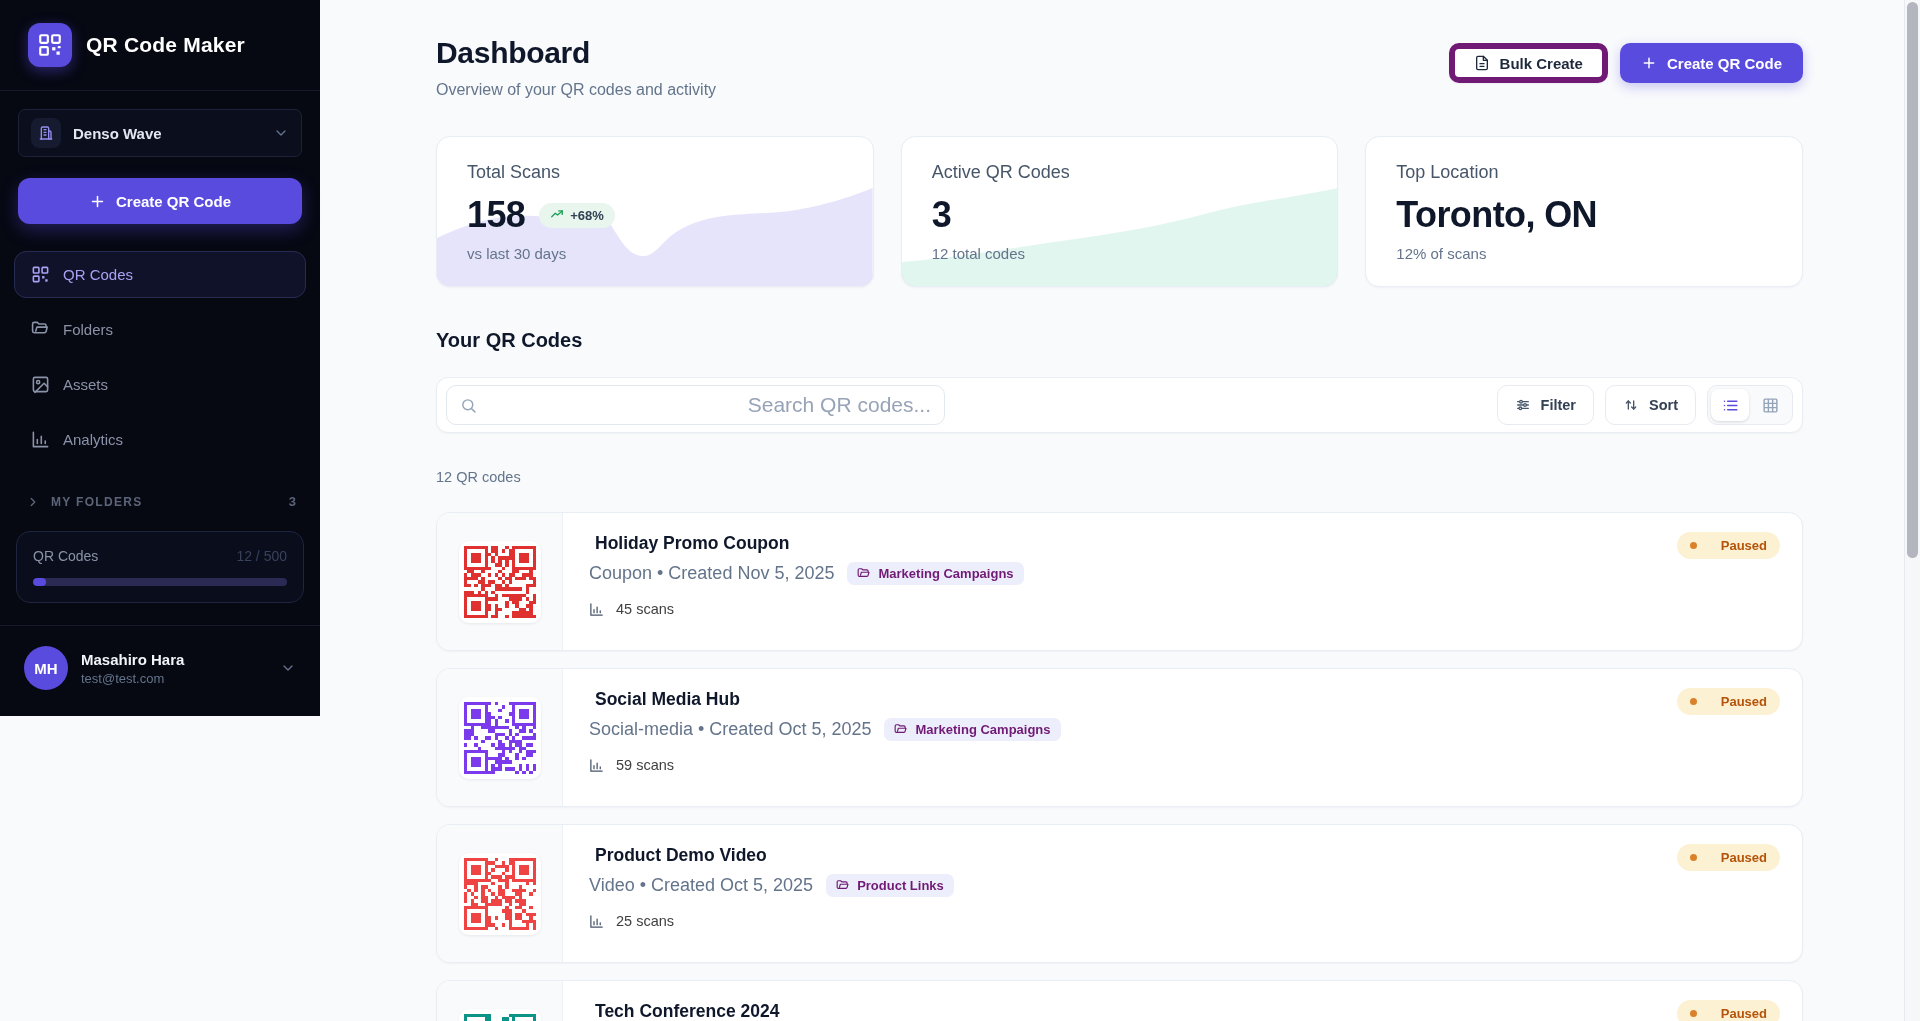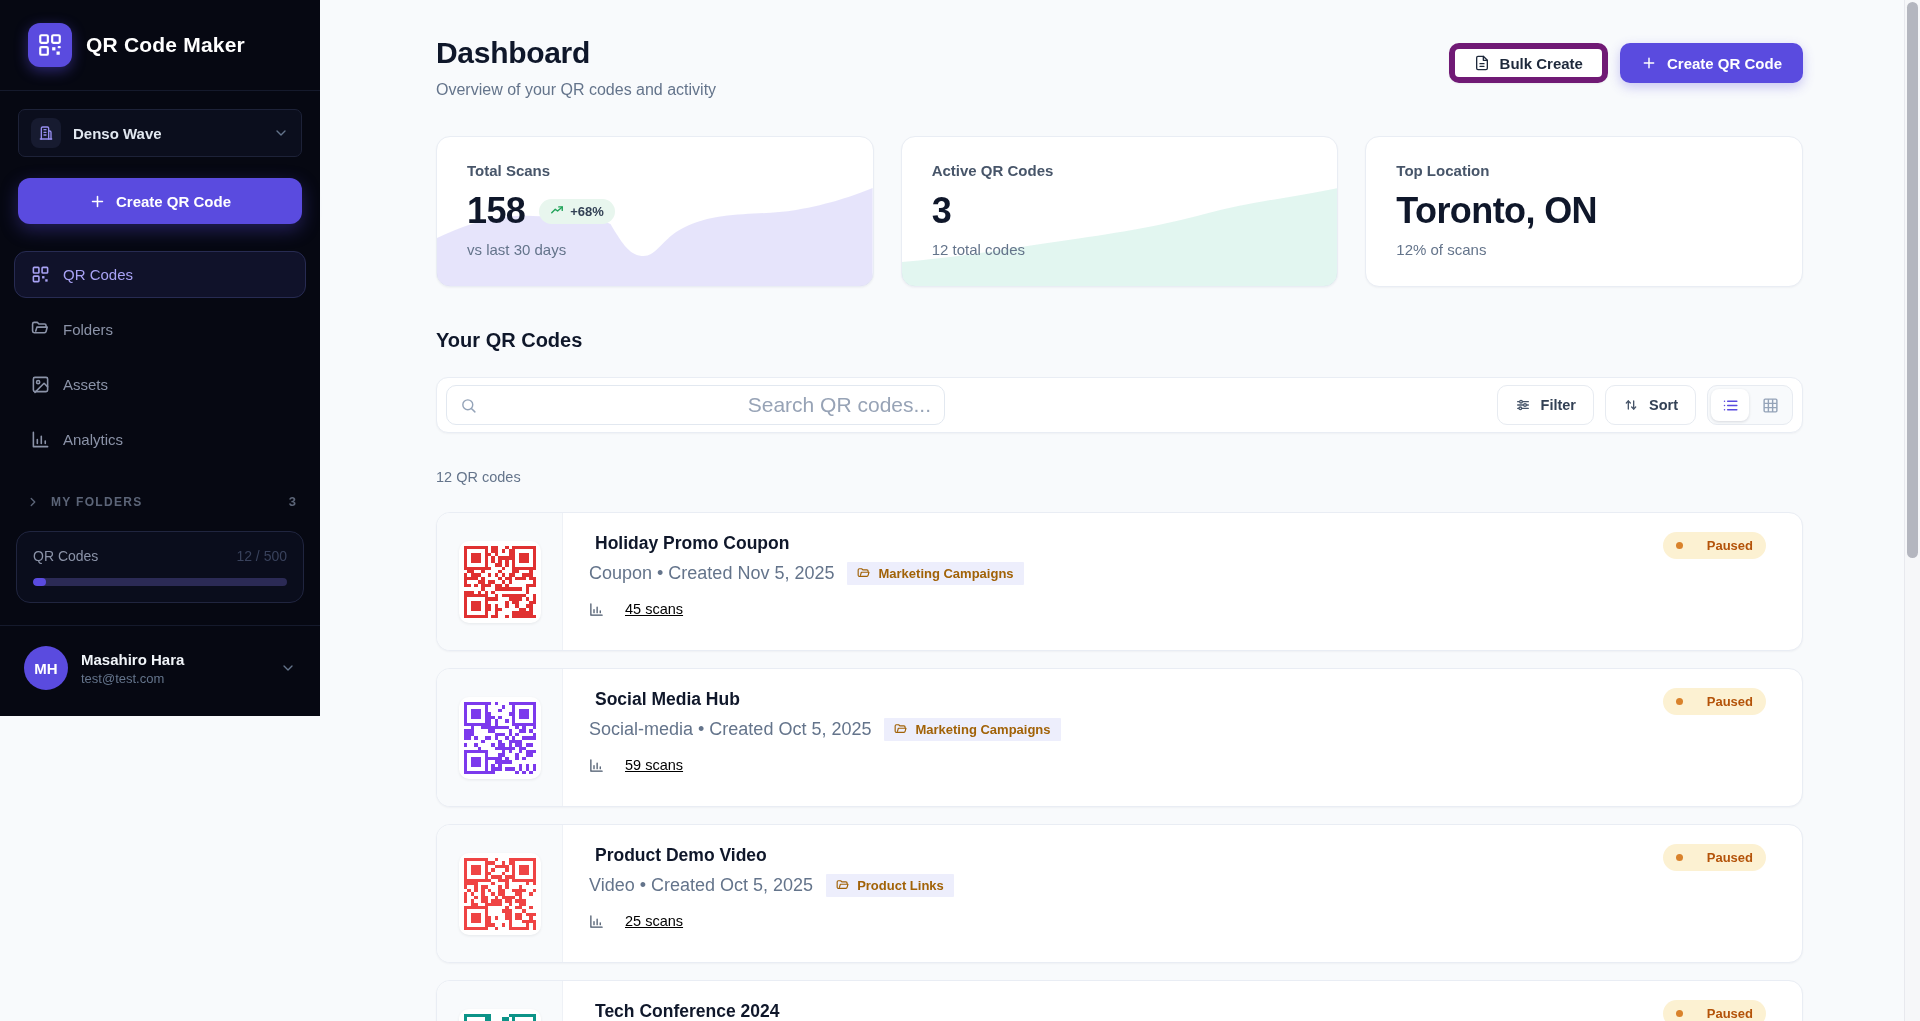--- a/index.html
+++ b/index.html
@@ -40,21 +40,21 @@
   .header { display:flex; justify-content:space-between; align-items:flex-start; }
   .page-title { font-size:30px; font-weight:800; color:#0f172a; letter-spacing:-.3px; }
   .page-subtitle { margin-top:11px; font-size:16px; color:#64748b; }
   .header-actions { display:flex; gap:12px; margin-top:7px; }
   .btn-secondary { height:40px; padding:0 19px; border-radius:10px; border:6px solid #701a75; background:#fff; display:flex; align-items:center; gap:10px; font-size:15px; font-weight:600; color:#1e293b; cursor:pointer; font-family:inherit; box-shadow:0 1px 2px rgba(15,23,42,.05); }
   .btn-primary { height:40px; padding:0 21px; border-radius:10px; border:none; background:#5a4bdf; color:#fff; display:flex; align-items:center; gap:10px; font-size:15px; font-weight:600; cursor:pointer; font-family:inherit; box-shadow:0 4px 12px rgba(90,75,223,.3); }
 
   .stats { display:grid; grid-template-columns:1fr 1fr 1fr; gap:27px; margin-top:37px; }
   .stat-card { position:relative; background:#fff; border:1px solid #e9edf4; border-radius:14px; height:151px; padding:25px 30px; overflow:hidden; box-shadow:0 1px 2px rgba(15,23,42,.04); }
   .stat-inner { position:relative; z-index:1; }
-  .stat-label { font-size:15px; color:#475569; font-weight:700; }
+  .stat-label { font-size:18px; color:#475569; font-weight:400; }
   .stat-value-row { display:flex; align-items:center; gap:14px; margin-top:11px; }
   .stat-value { font-size:36px; font-weight:800; color:#0f172a; letter-spacing:-.6px; }
   .stat-badge { display:flex; align-items:center; gap:6px; background:#e8f6ee; border-radius:999px; padding:5px 11px; font-size:13px; font-weight:700; color:#334155; }
   .stat-badge svg { color:#22a35a; }
   .stat-sub { margin-top:9px; font-size:15px; color:#64748b; }
   .stat-chart { position:absolute; left:0; right:0; bottom:0; width:100%; height:110px; pointer-events:none; }
 
   .section-title { margin-top:42px; font-size:20px; font-weight:700; color:#0f172a; }
   .toolbar { margin-top:25px; background:#fff; border:1px solid #e9edf4; border-radius:12px; height:56px; display:flex; align-items:center; padding:0 9px; box-shadow:0 1px 2px rgba(15,23,42,.04); }
   .search { width:499px; height:40px; border:1px solid #e2e8f0; border-radius:10px; display:flex; align-items:center; gap:10px; padding:0 13px; background:#fff; color:#94a3b8; }
@@ -70,24 +70,24 @@
   .count-text { margin-top:36px; font-size:14.5px; color:#64748b; }
   .qr-list { margin-top:27px; display:flex; flex-direction:column; gap:17px; }
   .qr-card { position:relative; background:#fff; border:1px solid #e9edf4; border-radius:14px; height:139px; display:flex; overflow:hidden; box-shadow:0 1px 2px rgba(15,23,42,.04); cursor:pointer; }
   .qr-thumb-pane { width:126px; flex:none; background:#f8fafc; border-right:1px solid #eef1f6; display:flex; align-items:center; justify-content:center; }
   .qr-thumb { width:82px; height:82px; background:#fff; border-radius:10px; padding:5px; box-shadow:0 1px 3px rgba(15,23,42,.08); }
   .qr-thumb svg { width:100%; height:100%; }
   .qr-content { flex:1; padding:20px 26px; }
   .qr-title { font-size:17.5px; font-weight:600; color:#0f172a;margin-left:6px; }
   .qr-meta { margin-top:8px; display:flex; align-items:center; gap:13px; }
   .qr-meta-text { font-size:18px; color:#64748b; }
-  .folder-chip { display:flex; align-items:center; gap:7px; background:#edeefc; color:#a16207; font-size:13px; font-weight:600; padding:4px 10px; border-radius:1px; cursor:pointer; }
-  .qr-scans { margin-top:16px; display:flex; align-items:center; gap:21px; font-size:14.5px; color:#000000;text-decoration:underline; }
+  .folder-chip { display:flex; align-items:center; gap:7px; background:#edeefc; color:#701a75; font-size:13px; font-weight:600; padding:4px 10px; border-radius:7px; cursor:pointer; }
+  .qr-scans { margin-top:16px; display:flex; align-items:center; gap:12px; font-size:14.5px; color:#404040; }
   .qr-scans svg { color:#475569; }
-  .status-badge { position:absolute; top:19px; right:36px; display:flex; align-items:center; gap:24px; background:#fcf1d2; color:#b45309; font-size:13px; font-weight:600; padding:6px 13px; border-radius:999px; }
+  .status-badge { position:absolute; top:19px; right:22px; display:flex; align-items:center; gap:24px; background:#fcf1d2; color:#b45309; font-size:13px; font-weight:600; padding:6px 13px; border-radius:999px; }
   .status-dot { width:7px; height:7px; border-radius:50%; background:#d9822b; }
 
   
   .scrollbar { position:fixed; top:0; right:0; width:16px; height:1021px; background:#f6f7f9; border-left:1px solid #e8e9ee; z-index:30; }
   .scroll-thumb { position:absolute; top:2px; left:2px; width:11px; height:556px; border-radius:6px; background:#b4b6bf; }
 </style>
 </head>
 <body>
 
 <aside class="sidebar">

